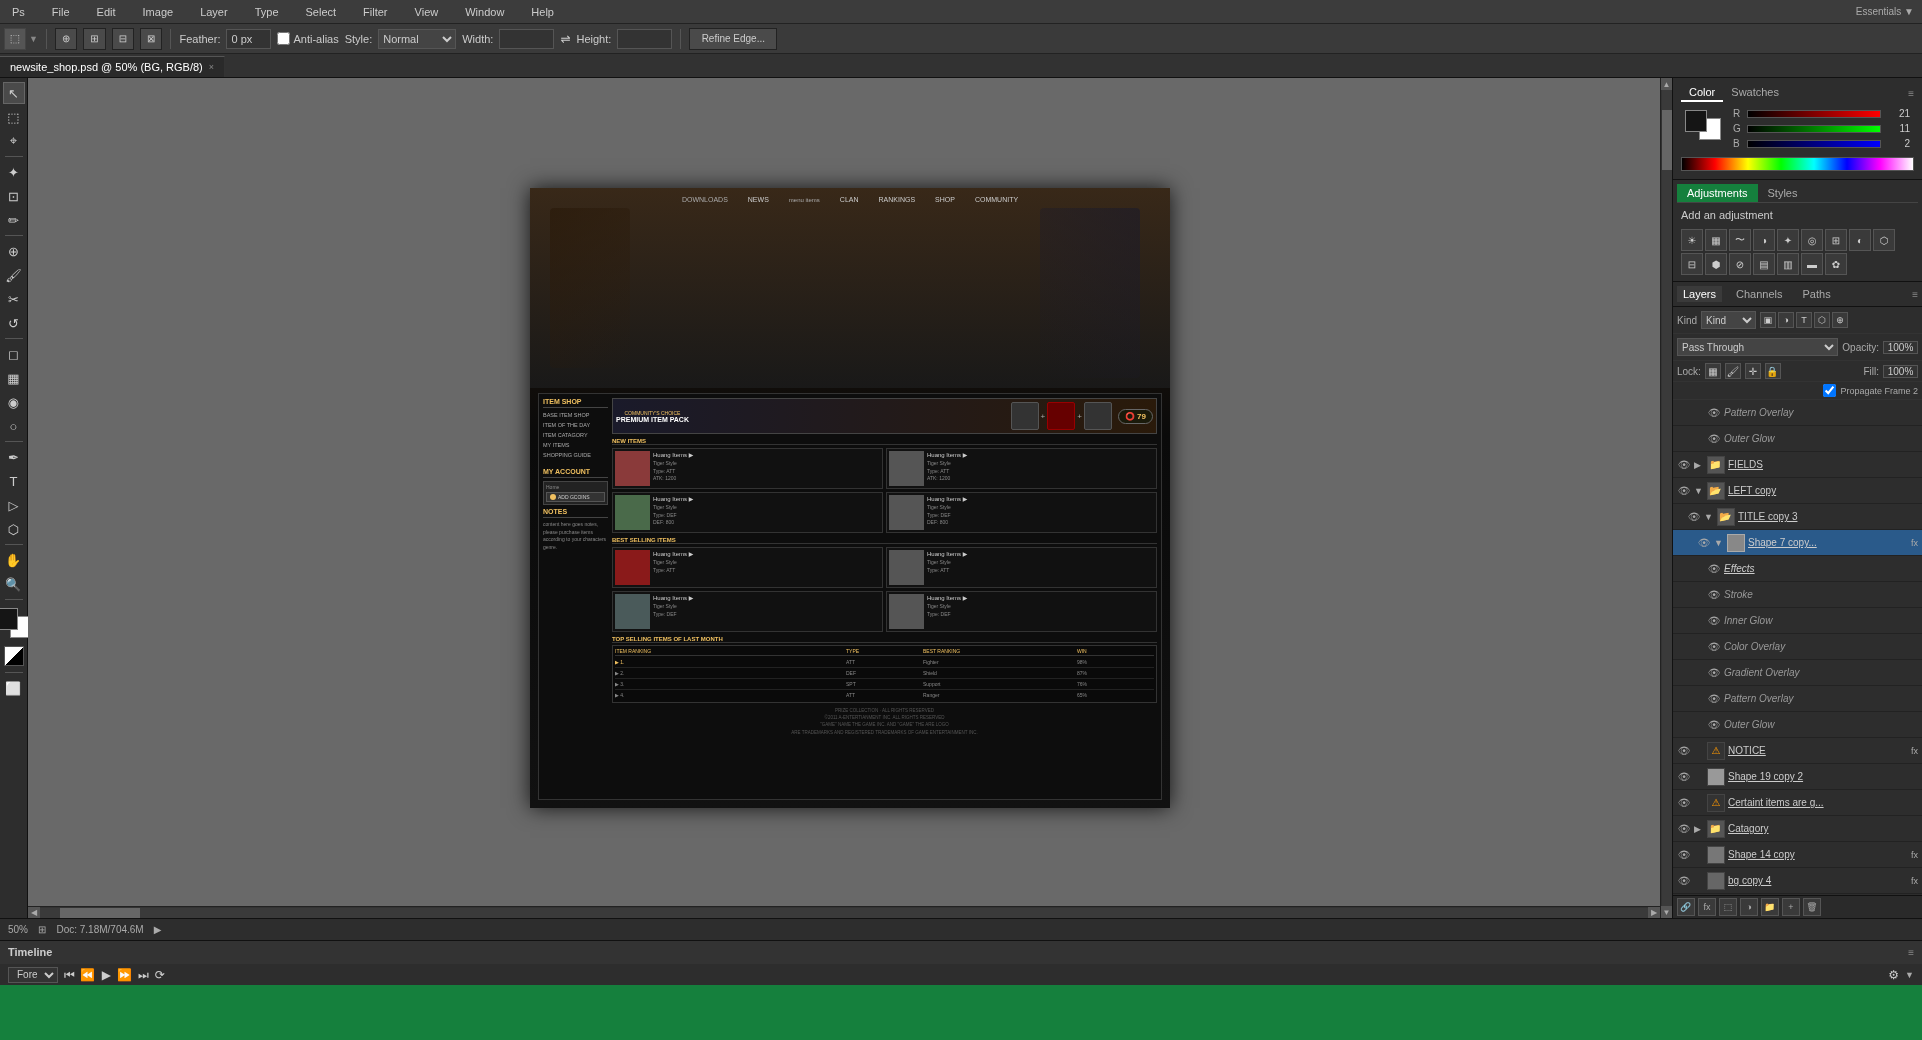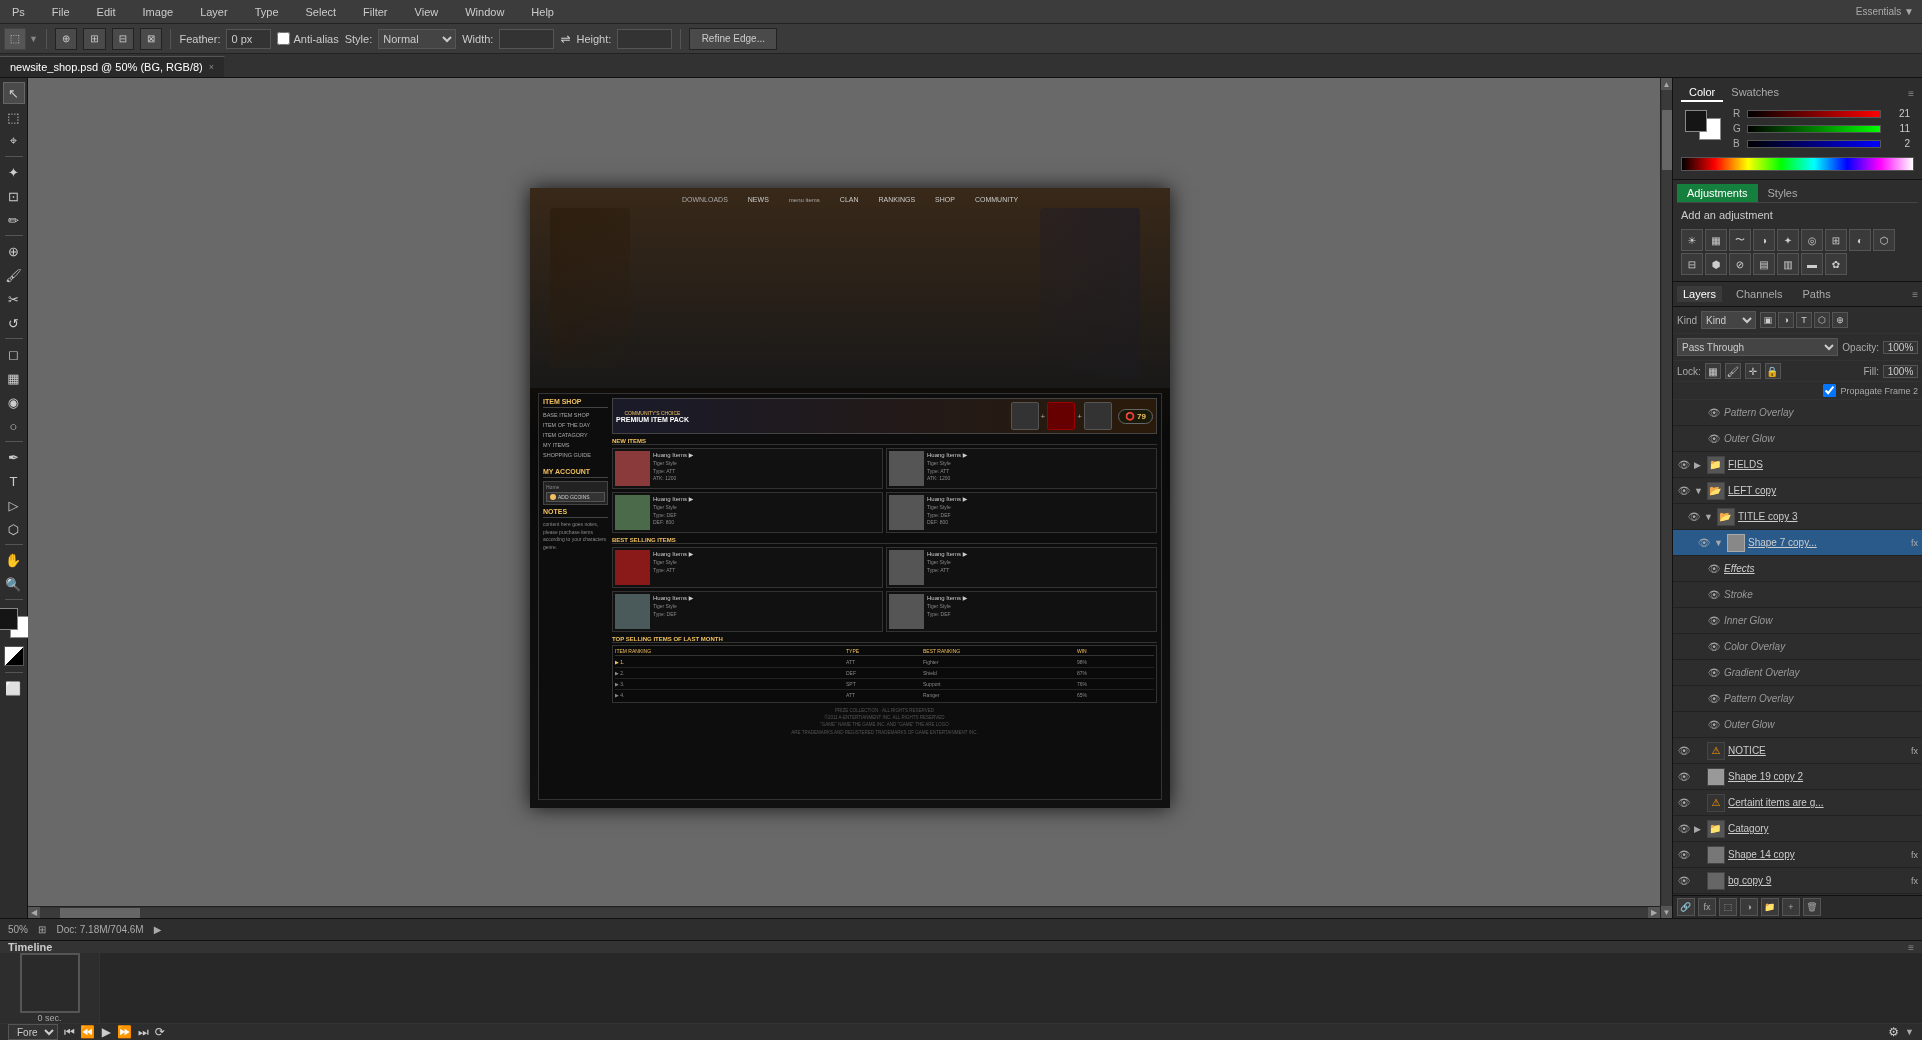--- a/index.html
+++ b/index.html
@@ -661,21 +661,21 @@
           <div class="layer-expand"> </div>
           <div class="layer-thumb" style="background:#777"></div>
           <span class="layer-name">Shape 14 copy</span>
           <span class="layer-fx">fx</span>
         </div>
 
         <div class="layer-item">
           <div class="layer-eye">👁</div>
           <div class="layer-expand"> </div>
           <div class="layer-thumb" style="background:#666"></div>
-          <span class="layer-name">bg copy 9</span>
+          <span class="layer-name">bg copy 4</span>
           <span class="layer-fx">fx</span>
         </div>
 
         <div class="layer-item">
           
           
           
           
         </div>
 
@@ -701,29 +701,20 @@
   <span class="status-item" style="cursor:pointer">⊞</span>
   <span class="status-item">Doc: 7.18M/704.6M</span>
   <span class="status-item" style="cursor:pointer">▶</span>
 </div>
 
 <div id="timeline">
   <div id="timeline-header">
     <span class="timeline-title">Timeline</span>
     <div style="flex:1"></div>
     <span style="color:#888;font-size:10px;cursor:pointer">≡</span>
-  </div>
-  <div id="timeline-body">
-    <div id="timeline-left">
-      <div class="timeline-frame">
-        <div class="frame-thumb" style="background:#2a2a2a"></div>
-      </div>
-      <div class="frame-time">0 sec.</div>
-    </div>
-    <div id="timeline-right"></div>
   </div>
   <div id="timeline-controls">
     <select class="tl-duration">
       <option>Forever</option>
       <option>Once</option>
     </select>
     <button class="tl-ctrl-btn">⏮</button>
     <button class="tl-ctrl-btn">⏪</button>
     <button class="tl-ctrl-btn">▶</button>
     <button class="tl-ctrl-btn">⏩</button>

